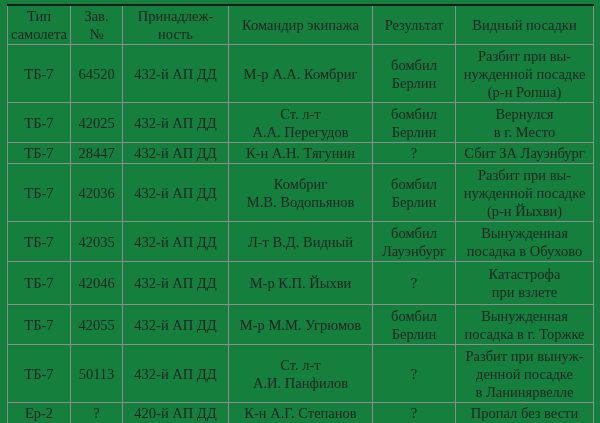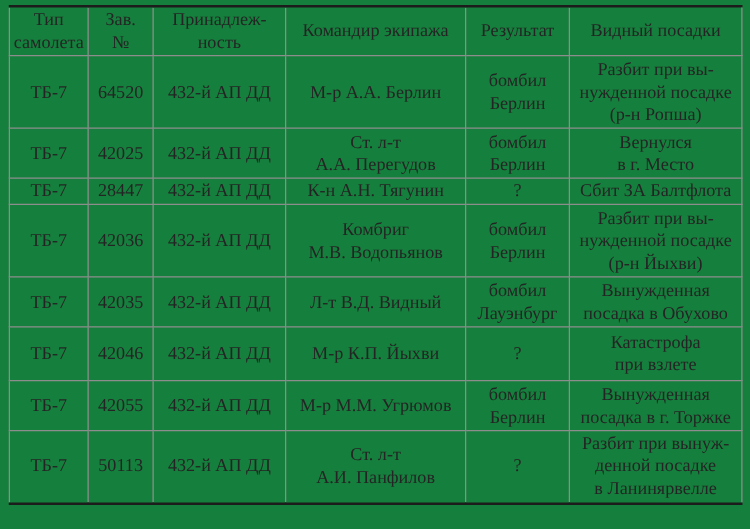--- a/index.html
+++ b/index.html
@@ -71,21 +71,21 @@
         <th>Командир экипажа</th>
         <th>Результат</th>
         <th>Видный посадки</th>
       </tr>
     </thead>
     <tbody>
       <tr class="h-3">
         <td>ТБ-7</td>
         <td>64520</td>
         <td>432-й АП ДД</td>
-        <td>М-р А.А. Берлин</td>
+        <td>М-р А.А. Комбриг</td>
         <td>бомбил
 Берлин</td>
         <td>Разбит при вы-
 нужденной посадке
 (р-н Ропша)</td>
       </tr>
       <tr class="h-2">
         <td>ТБ-7</td>
         <td>42025</td>
         <td>432-й АП ДД</td>
@@ -95,21 +95,21 @@
 Берлин</td>
         <td>Вернулся
 в г. Место</td>
       </tr>
       <tr class="h-1">
         <td>ТБ-7</td>
         <td>28447</td>
         <td>432-й АП ДД</td>
         <td>К-н А.Н. Тягунин</td>
         <td>?</td>
-        <td>Сбит ЗА Балтфлота</td>
+        <td>Сбит ЗА Лауэнбург</td>
       </tr>
       <tr class="h-3">
         <td>ТБ-7</td>
         <td>42036</td>
         <td>432-й АП ДД</td>
         <td>Комбриг
 М.В. Водопьянов</td>
         <td>бомбил
 Берлин</td>
         <td>Разбит при вы-
@@ -149,15 +149,23 @@
         <td>ТБ-7</td>
         <td>50113</td>
         <td>432-й АП ДД</td>
         <td>Ст. л-т
 А.И. Панфилов</td>
         <td>?</td>
         <td>Разбит при вынуж-
 денной посадке
 в Ланинярвелле</td>
       </tr>
+      <tr class="h-1">
+        <td>Ер-2</td>
+        <td>?</td>
+        <td>420-й АП ДД</td>
+        <td>К-н А.Г. Степанов</td>
+        <td>?</td>
+        <td>Пропал без вести</td>
+      </tr>
     </tbody>
   </table>
 </div>
 
 </body></html>

